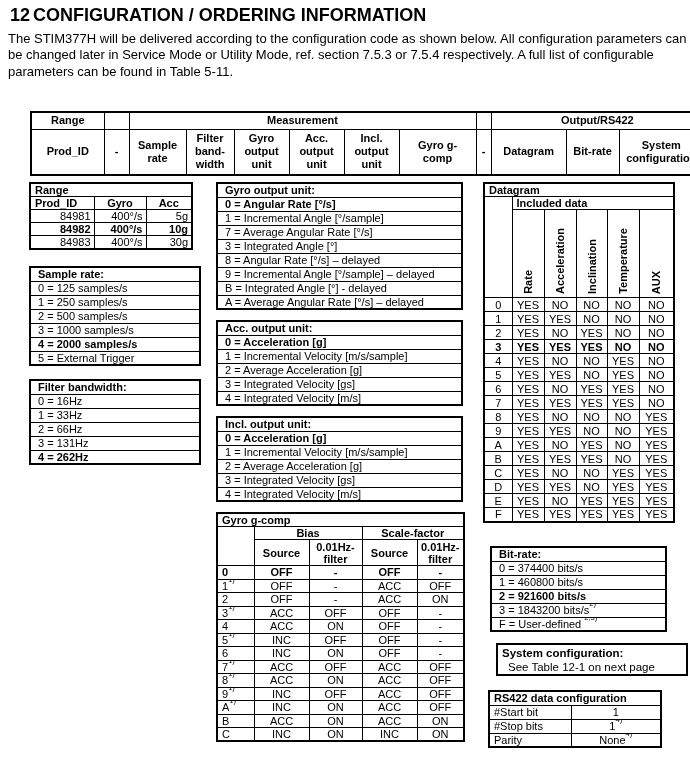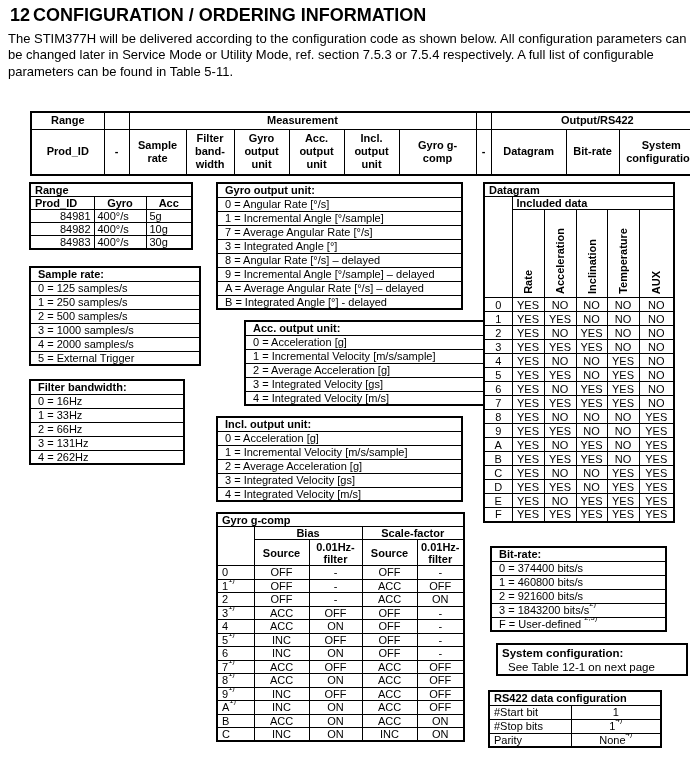--- a/index.html
+++ b/index.html
@@ -14,48 +14,48 @@
   .intro { position:absolute; left:8px; top:31px; font-size:13px; line-height:16.3px; white-space:nowrap; }
   .note  { position:absolute; left:8px; top:88px; font-size:13px; white-space:nowrap; }
   .note .bold { font-weight:bold; }
 
   table { border-collapse:collapse; table-layout:fixed; background:#fff; }
   th, td { border:1px solid #000; font-size:11px; line-height:12px; padding:0 3px;
            overflow:hidden; vertical-align:middle; }
   th { font-weight:bold; text-align:center; }
   th.tl { text-align:left; padding-left:4px; }
   .box { position:absolute; border:2px solid #000; }
-  tr.b td { font-weight:normal; }
+  tr.b td { font-weight:bold; }
   sup { font-size:7.5px; line-height:0; position:relative; top:-3.5px; }
 
   
   .code-table { left:30px; top:111px; width:673px; }
   .code-table th { line-height:13px; padding:0 2px; }
   .code-table tr.r1 th { height:17px; }
   .code-table tr.r2 th { height:46px; }
   .code-table th.gcomp-col { padding:0 12px; }
   .code-table col.w0{width:73px} .code-table col.w1{width:25px} .code-table col.w2{width:57px}
   .code-table col.w3{width:48px} .code-table col.w4{width:55px} .code-table col.w5{width:55px}
   .code-table col.w6{width:55px} .code-table col.w7{width:77px} .code-table col.w8{width:15px}
   .code-table col.w9{width:75px} .code-table col.w10{width:53px} .code-table col.w11{width:85px}
 
   
   .range-tbl { left:29px; top:182px; width:162px; }
   .range-tbl col.rc0{width:64px} .range-tbl col.rc1{width:52px} .range-tbl col.rc2{width:46px}
   .range-tbl th, .range-tbl td { height:13px; }
   .range-tbl thead tr.hdr th:first-child { text-align:left; padding-left:4px; }
-  .range-tbl tbody td { text-align:left; }
+  .range-tbl tbody td { text-align:right; }
   .range-tbl tbody td:first-child { text-align:right; padding-left:4px; }
 
   
   .list-tbl th, .list-tbl td { height:14px; text-align:left; padding-left:7px; }
   .sample-tbl { left:29px;  top:266px; width:172px; }
-  .filter-tbl { left:29px;  top:379px; width:156px;border-radius:17px; }
+  .filter-tbl { left:29px;  top:379px; width:172px;border-radius:17px; }
   .gyroout-tbl{ left:216px; top:182px; width:247px; }
-  .accout-tbl { left:216px; top:320px; width:247px;margin-left:28px; }
+  .accout-tbl { left:216px; top:320px; width:247px; }
   .inclout-tbl{ left:216px; top:416px; width:247px; }
   .bitrate-tbl{ left:490px; top:546px; width:177px; }
 
   
   .gcomp-tbl { left:216px; top:512px; width:247px; }
   .gcomp-tbl col.gc0{width:37px} .gcomp-tbl col.gc1{width:55px} .gcomp-tbl col.gc2{width:53px}
   .gcomp-tbl col.gc3{width:55px} .gcomp-tbl col.gc4{width:47px}
   .gcomp-tbl thead tr:nth-child(1) th { height:12px; }
   .gcomp-tbl thead tr:nth-child(2) th { height:12px; }
   .gcomp-tbl thead tr:nth-child(3) th { height:26px; line-height:12px; }
@@ -250,24 +250,24 @@
         <tr>
           <td>3 = Integrated Angle [°]</td>
         </tr>
         <tr>
           <td>8 = Angular Rate [°/s] – delayed</td>
         </tr>
         <tr>
           <td>9 = Incremental Angle [°/sample] – delayed</td>
         </tr>
         <tr>
+          <td>B = Integrated Angle [°] - delayed</td>
+        </tr>
+        <tr>
           <td>A = Average Angular Rate [°/s] – delayed</td>
-        </tr>
-        <tr>
-          <td>B = Integrated Angle [°] - delayed</td>
         </tr>
       </tbody>
   </table>
 
   <table class="box list-tbl accout-tbl">
     <thead>
         <tr>
           <th class="tl">Acc. output unit:</th>
         </tr>
       </thead>

